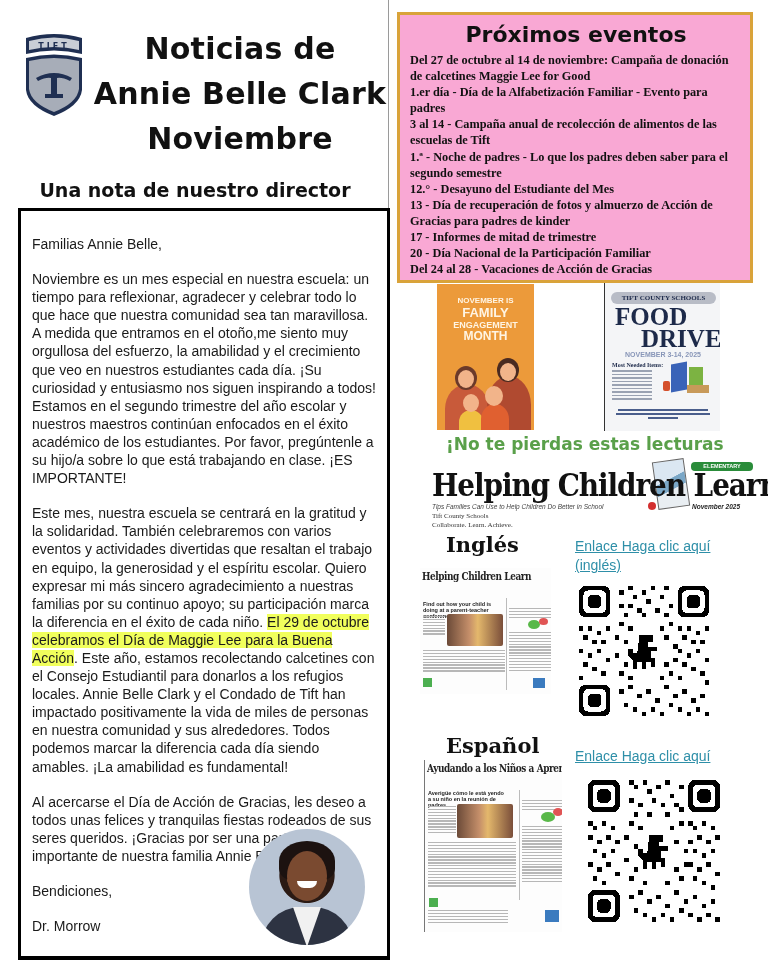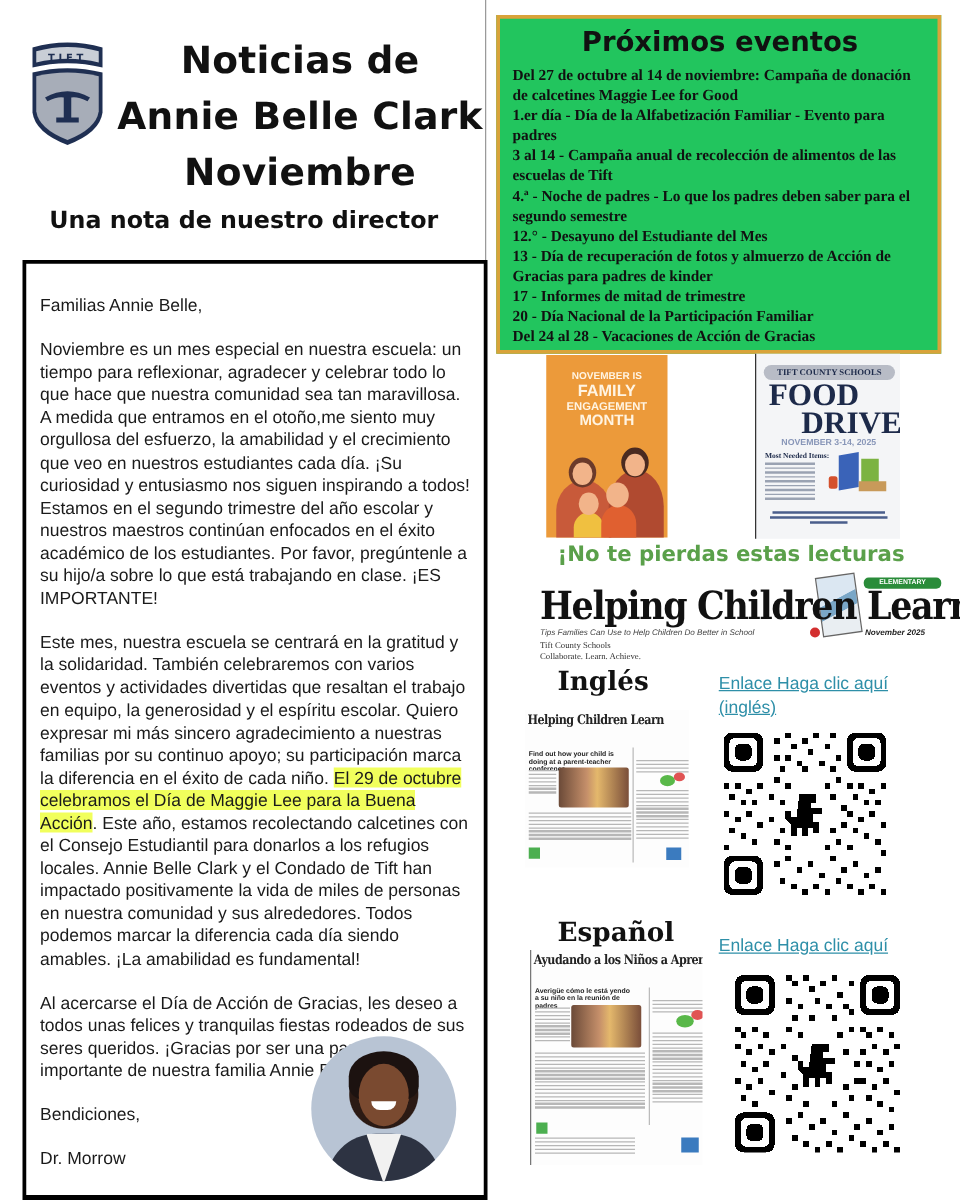--- a/index.html
+++ b/index.html
@@ -7,40 +7,40 @@
   body { position: relative; font-family: "Liberation Sans", sans-serif; color: #111; }
 
   
   .divider { position: absolute; left: 388px; top: 0; width: 1px; height: 960px; background: #9a9a9a; }
 
   
   .logo { position: absolute; left: 22px; top: 32px; width: 64px; height: 86px; }
   .title { position: absolute; left: 92px; top: 26px; width: 296px; text-align: center;
            font-family: "DejaVu Sans", sans-serif; font-weight: bold; font-size: 30px; line-height: 45px; color: #111; letter-spacing: 0.2px; }
   .title span { display: block; }
-  .subtitle { position: absolute; left: 20px; top: 165px; width: 350px; text-align: center;
+  .subtitle { position: absolute; left: 20px; top: 179px; width: 350px; text-align: center;
               font-family: "DejaVu Sans", sans-serif; font-weight: bold; font-size: 19px; color: #111; }
 
   
   .letter { position: absolute; left: 18px; top: 208px; width: 372px; height: 752px;
             border: 3px solid #000; border-bottom-width: 4px; padding: 24px 10px 0 11px;
             font-family: "Liberation Sans", sans-serif; font-size: 14px; line-height: 18.1px; color: #1a1a1a; }
   .letter p { margin-bottom: 17px; }
   .hl { background: #f1ff5c; }
   .photo { position: absolute; left: 228px; top: 618px; width: 116px; height: 116px; border-radius: 50%;
            background: radial-gradient(circle at 50% 40%, #8a5a3c 0 22%, #2b1a14 23% 30%, #b8c4d4 31% 100%); overflow: hidden; }
   .photo .face { position: absolute; left: 38px; top: 22px; width: 40px; height: 50px; border-radius: 50%; background: #7a4a30; }
   .photo .hair { position: absolute; left: 30px; top: 12px; width: 56px; height: 40px; border-radius: 50% 50% 30% 30%; background: #1c1210; }
   .photo .smile { position: absolute; left: 48px; top: 52px; width: 20px; height: 7px; border-radius: 0 0 10px 10px; background: #fff; }
   .photo .body { position: absolute; left: 12px; top: 78px; width: 92px; height: 50px; border-radius: 40px 40px 0 0; background: #2d3342; }
   .photo .shirt { position: absolute; left: 44px; top: 78px; width: 28px; height: 40px; background: #f1f1f1; clip-path: polygon(0 0, 100% 0, 50% 100%); }
 
   
   .events { position: absolute; left: 397px; top: 12px; width: 356px; height: 271px;
-            border: 3px solid #d9a33a; padding: 6px 8px 0 10px; background: #22c55e; }
+            border: 3px solid #d9a33a; padding: 6px 8px 0 10px; background: #f9a8d4; }
   .events h2 { text-align: center; font-family: "DejaVu Sans", sans-serif; font-weight: bold; font-size: 22px; line-height: 28px; color: #111; margin-bottom: 3px; }
   .events ul { list-style: none; }
   .events li { font-family: "Liberation Serif", serif; font-weight: bold; font-size: 12.3px; line-height: 16.1px; color: #111; }
 
   
   .poster-fem { position: absolute; left: 437px; top: 284px; width: 97px; height: 146px; background: #ec9a3a; overflow: hidden; }
   .poster-fem .t1 { position: absolute; top: 12px; left: 0; width: 100%; text-align: center; color: #fff4e2; font-weight: bold; font-size: 8px; line-height: 9px; }
   .poster-fem .t2 { position: absolute; top: 22px; left: 0; width: 100%; text-align: center; color: #fff4e2; font-weight: bold; font-size: 13px; line-height: 13px; }
   .poster-fem .t3 { position: absolute; top: 36px; left: 0; width: 100%; text-align: center; color: #fff4e2; font-weight: bold; font-size: 9px; line-height: 10px; }
   .poster-fem .t4 { position: absolute; top: 46px; left: 0; width: 100%; text-align: center; color: #fff4e2; font-weight: bold; font-size: 12px; line-height: 13px; }
@@ -144,21 +144,21 @@
       <div class="smile"></div>
   </div>
 </div>
 
 <div class="events">
   <h2>Próximos eventos</h2>
   <ul>
     <li>Del 27 de octubre al 14 de noviembre:  Campaña  de donación  de calcetines Maggie Lee for Good</li>
     <li>1.er día - Día de la Alfabetización Familiar - Evento  para padres</li>
     <li>3 al 14 - Campaña  anual de recolección de alimentos de las escuelas de Tift</li>
-    <li>4.ª - Noche de padres - Lo que los padres deben saber para el segundo semestre</li>
+    <li>1.ª - Noche de padres - Lo que los padres deben saber para el segundo semestre</li>
     <li>12.° - Desayuno del Estudiante del Mes</li>
     <li>13 - Día de recuperación de fotos y almuerzo de Acción de Gracias para padres de kinder</li>
     <li>17 - Informes de mitad de trimestre</li>
     <li>20 - Día Nacional de la Participación Familiar</li>
     <li>Del 24 al 28 - Vacaciones de Acción de Gracias</li>
   </ul>
 </div>
 
 <div class="poster-fem">
   <div class="t1">NOVEMBER IS</div>

